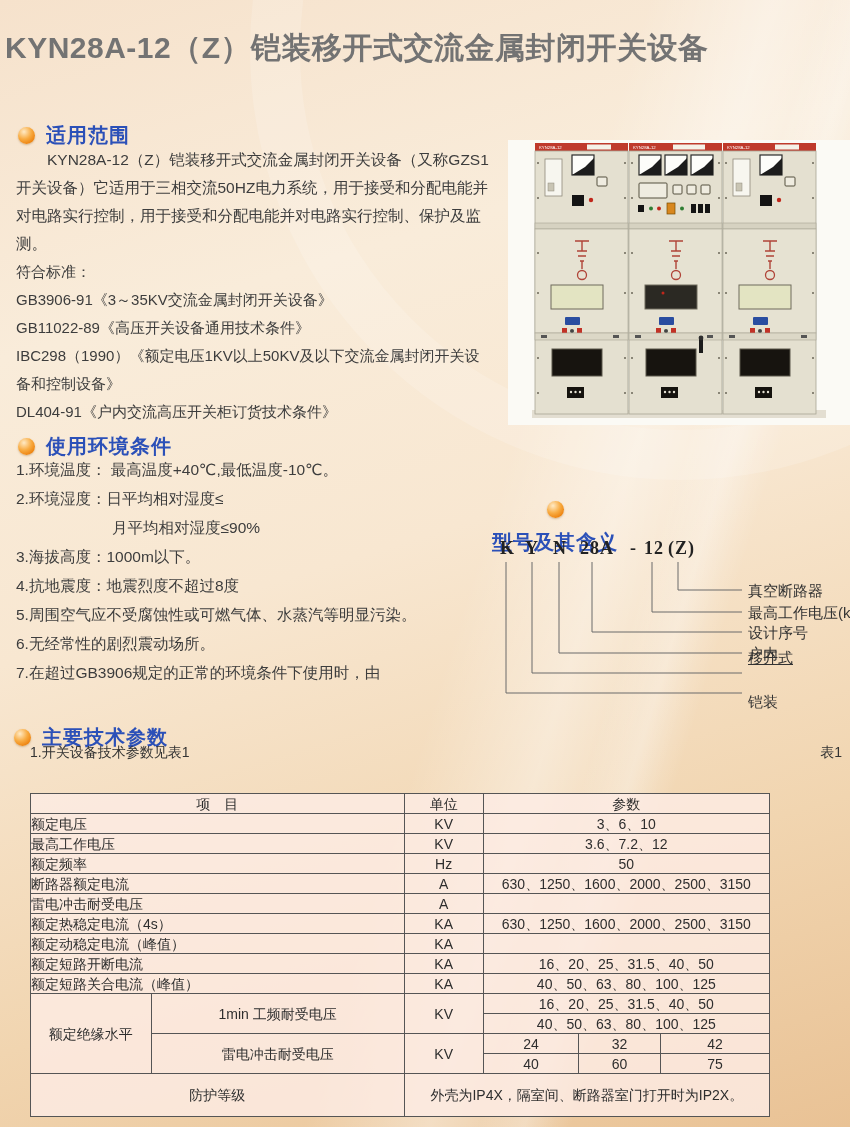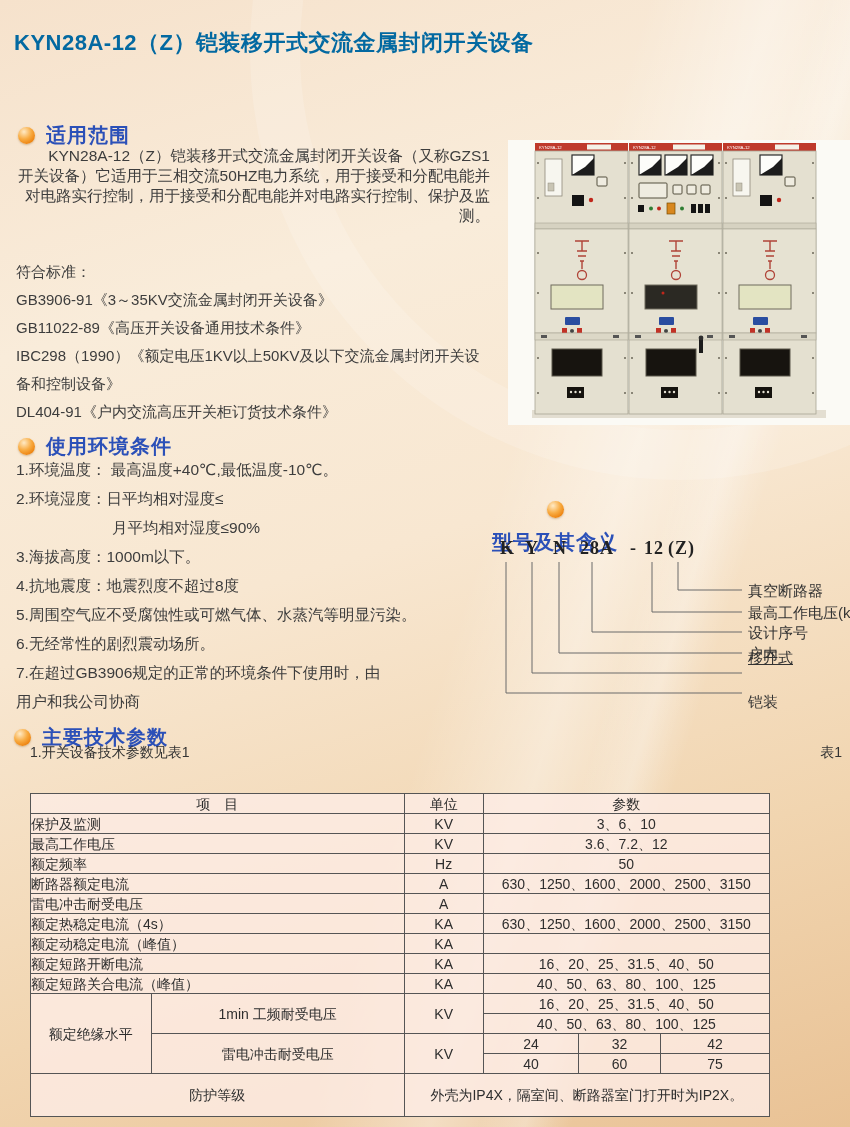--- a/index.html
+++ b/index.html
@@ -8,29 +8,29 @@
     font-family:"Liberation Sans","DejaVu Sans",sans-serif;color:#3d3d3d;
     background:linear-gradient(163deg,#f6e2cc 0%,#f9ecda 26%,#f8e7d1 48%,#f1d5b0 76%,#e9c295 100%);
   }
   .streak{position:absolute;pointer-events:none;}
   .streak1{left:470px;top:-150px;width:240px;height:1500px;transform:rotate(17deg);
     background:linear-gradient(90deg,rgba(255,255,255,0) 0%,rgba(255,255,255,.38) 50%,rgba(255,255,255,0) 100%);}
   .streak2{left:640px;top:-150px;width:90px;height:1500px;transform:rotate(17deg);
     background:linear-gradient(90deg,rgba(255,255,255,0) 0%,rgba(255,255,255,.30) 50%,rgba(255,255,255,0) 100%);}
   .arc{position:absolute;right:-260px;top:-380px;width:760px;height:760px;border-radius:50%;
     border:50px solid rgba(255,255,255,.16);pointer-events:none;}
-  .page-title{position:absolute;left:14px;top:28px;font-size:22px;font-weight:bold;
-    color:#0369a1;letter-spacing:.5px;}
+  .page-title{position:absolute;left:5px;top:28px;font-size:30px;font-weight:bold;
+    color:#737373;letter-spacing:.5px;}
   .sec{position:absolute;display:flex;align-items:center;gap:11px;}
   .ball{width:17px;height:17px;border-radius:50%;flex:0 0 17px;
     background:radial-gradient(circle at 35% 28%,#ffeac5,#f8ab41 45%,#ee8512 75%,#c96a05);
     box-shadow:0 1px 2px rgba(150,85,0,.35);}
   .sec h2{margin:0;font-size:20px;font-weight:bold;color:#2b50b8;letter-spacing:1px;}
   .scope-text{position:absolute;left:16px;top:146px;width:474px;font-size:15.5px;
-    line-height:20px;text-indent:2em;text-align:right;}
+    line-height:28px;text-indent:2em;}
   .standards{position:absolute;left:16px;top:258px;width:474px;font-size:15px;line-height:28px;}
   .env{position:absolute;left:16px;top:455px;width:486px;font-size:15.5px;}
   .env .line{height:29px;line-height:29px;white-space:nowrap;}
   .env .indent{margin-left:96px;}
   .model-diagram{position:absolute;left:492px;top:530px;width:358px;height:185px;}
   .mchar{position:absolute;top:8px;font-family:"Liberation Serif","DejaVu Serif",serif;
     font-weight:bold;font-size:18px;color:#222;letter-spacing:1px;}
   .mlabel{position:absolute;left:256px;font-size:15px;color:#333;white-space:nowrap;}
   .mlines{position:absolute;left:0;top:0;}
   .photo{position:absolute;left:508px;top:140px;width:342px;height:285px;}
@@ -73,21 +73,20 @@
 </div>
 <div class="env">
   <div class="line">1.环境温度：  最高温度+40℃,最低温度-10℃。</div>
   <div class="line">2.环境湿度：日平均相对湿度≤</div>
   <div class="line indent">月平均相对湿度≤90%</div>
   <div class="line">3.海拔高度：1000m以下。</div>
   <div class="line">4.抗地震度：地震烈度不超过8度</div>
   <div class="line">5.周围空气应不受腐蚀性或可燃气体、水蒸汽等明显污染。</div>
   <div class="line">6.无经常性的剧烈震动场所。</div>
   <div class="line">7.在超过GB3906规定的正常的环境条件下使用时，由</div>
-  <div class="line">用户和我公司协商</div>
 </div>
 
 <div class="photo">
   <svg width="342" height="285" viewBox="0 0 342 285">
     <defs>
       <g id="meter">
         <rect x="0" y="0" width="22" height="20" fill="#fdfdfa" stroke="#2a2a2a" stroke-width="1.2"></rect>
         <path d="M13 12 L22 3 L22 20 L0 20 Z" fill="#1c1c1c"></path>
       </g>
       <g id="midsec">
@@ -245,21 +244,21 @@
       <col style="width:89px">
       <col style="width:120px">
   </colgroup>
   <tbody>
   <tr>
     <td colspan="2" class="c">项　目</td>
     <td class="c">单位</td>
     <td colspan="3" class="c">参数</td>
   </tr>
   <tr>
-    <td colspan="2" class="item">保护及监测</td>
+    <td colspan="2" class="item">额定电压</td>
     <td class="c">KV</td>
     <td colspan="3" class="c">3、6、10</td>
   </tr>
   <tr>
     <td colspan="2" class="item">最高工作电压</td>
     <td class="c">KV</td>
     <td colspan="3" class="c">3.6、7.2、12</td>
   </tr>
   <tr>
     <td colspan="2" class="item">额定频率</td>

